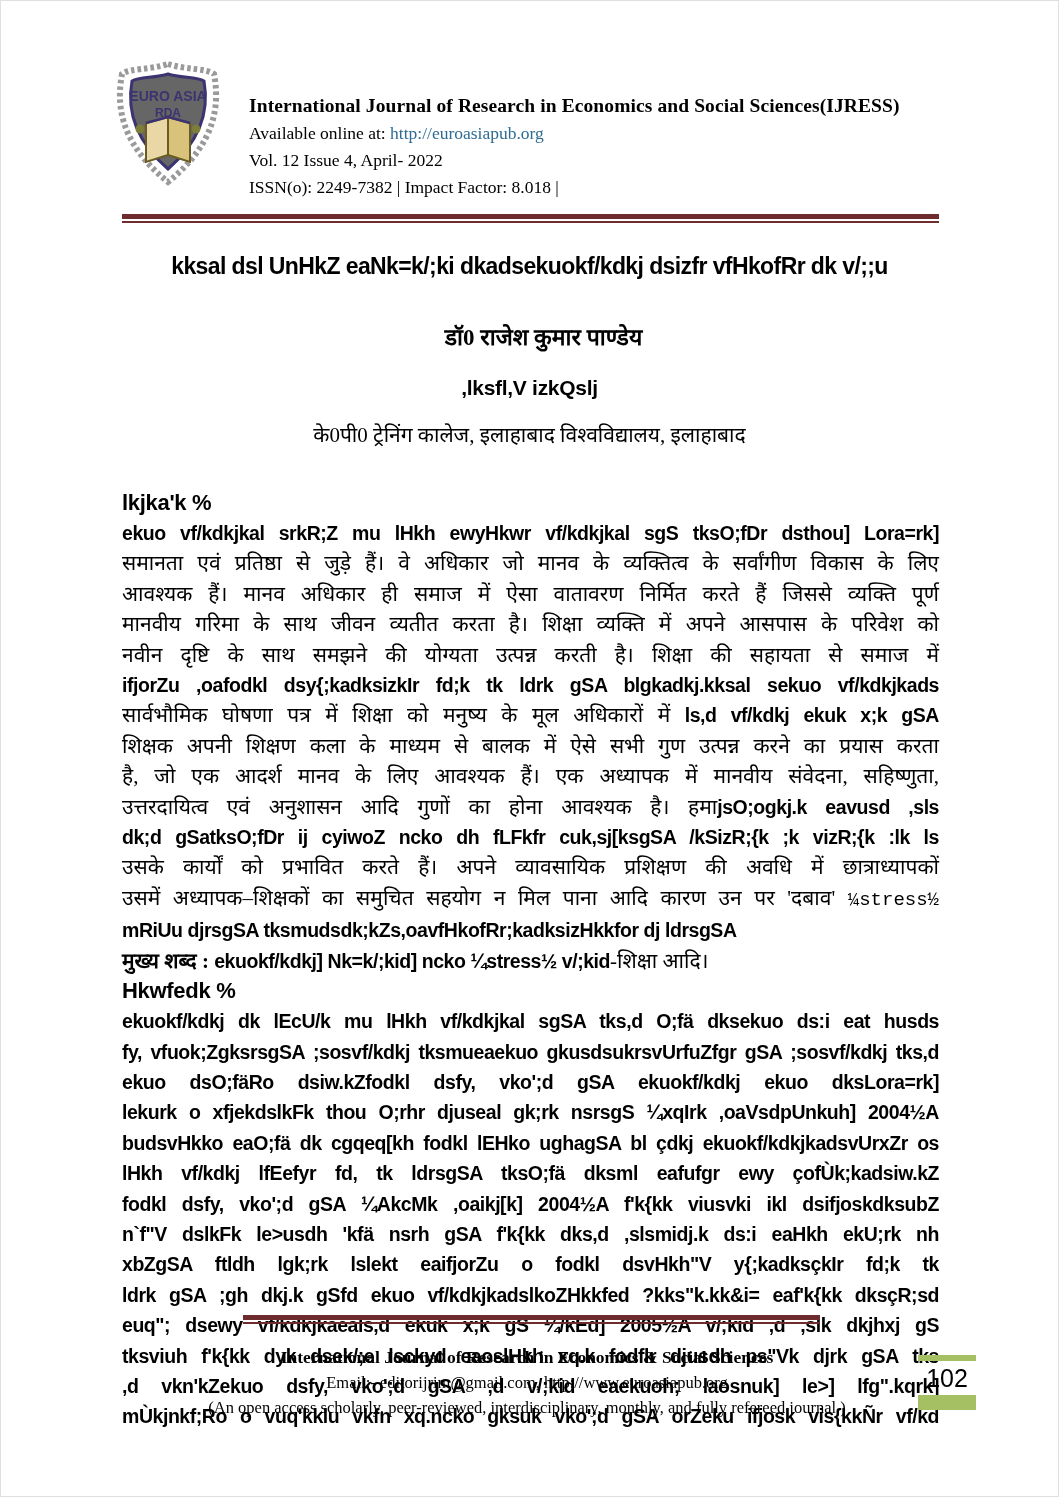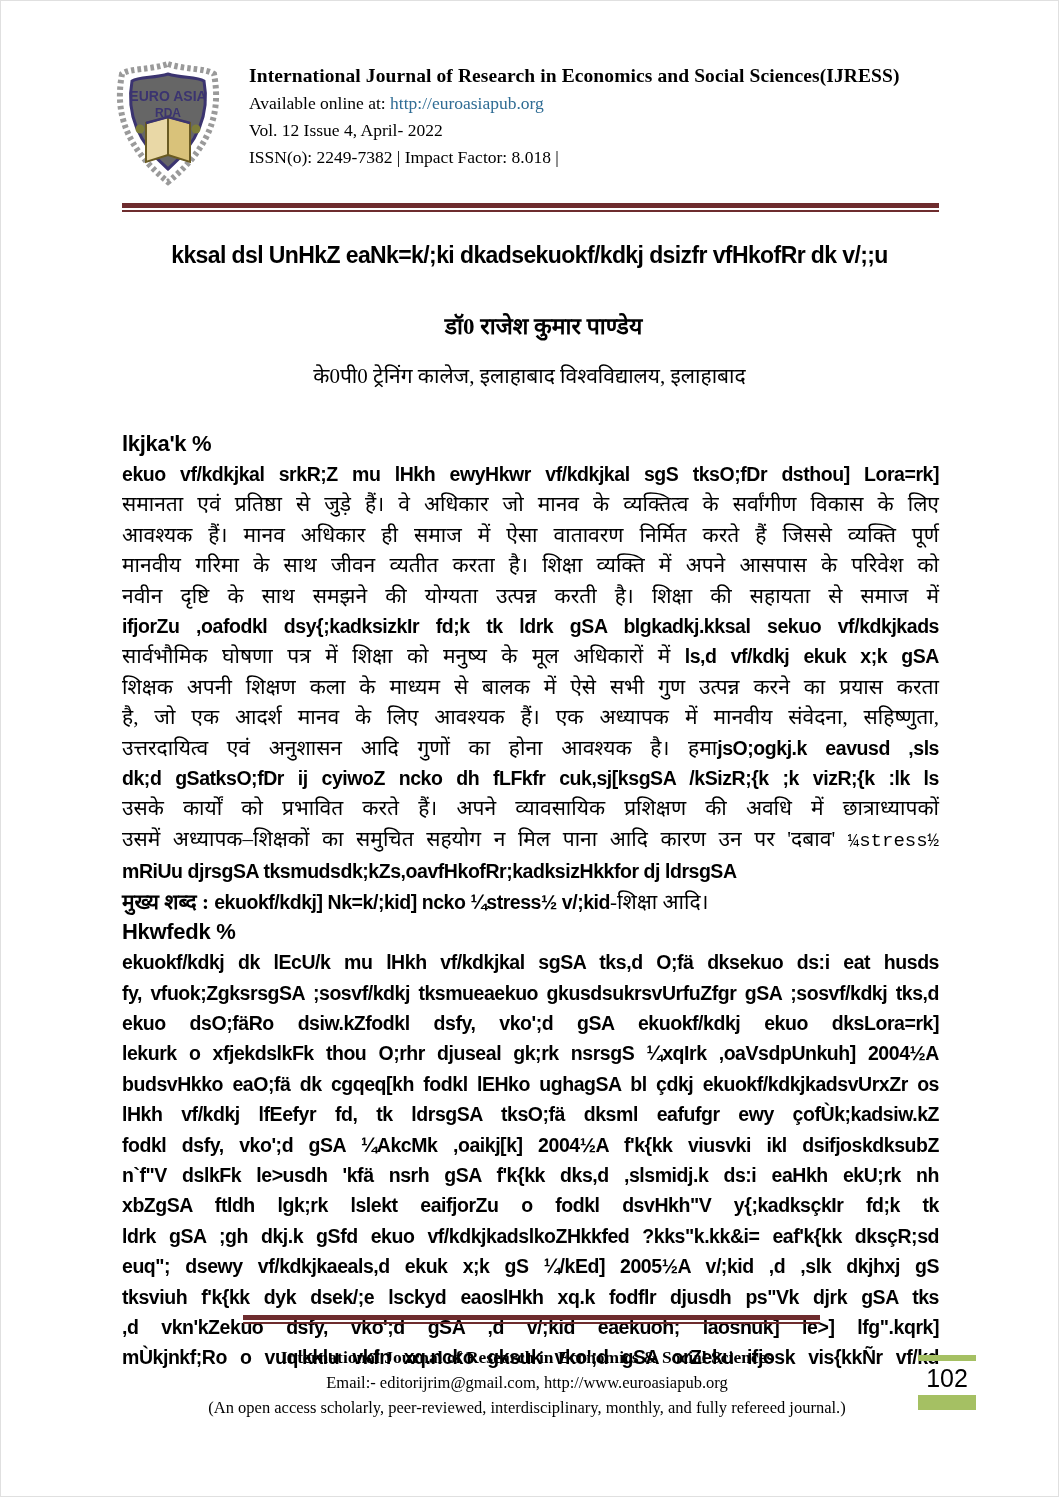--- a/index.html
+++ b/index.html
@@ -4,21 +4,21 @@
 <style>
   html,body{margin:0;padding:0;background:#ffffff;}
   .page{
     width:1059px;height:1497px;position:relative;background:#ffffff;
     box-sizing:border-box;border:1px solid #e0e0e0;overflow:hidden;
     font-family:"Liberation Serif", serif;color:#000;
   }
   
   .header-row{display:flex;align-items:flex-start;padding:58px 110px 0 108px;gap:22px;}
   .logo{width:118px;height:128px;flex:0 0 auto;}
-  .header-text{padding-top:6px;}
+  .header-text{padding-top:6px;margin-top:30px;}
   .ht-title{font-weight:bold;font-size:19.5px;letter-spacing:0.1px;}
   .ht-line{font-size:17.5px;margin-top:6px;}
   .link{color:var(--link,#2f6c94);}
   .rule-double{margin:16px 119px 0 121px;}
   .rule-thick{height:5px;background:var(--maroon,#6e2c2e);}
   .rule-thin{height:2px;background:var(--maroon,#6e2c2e);margin-top:2px;}
   
   .art-title{
     margin:30px 60px 0;text-align:center;white-space:nowrap;
     font-family:"Liberation Sans", sans-serif;font-weight:700;
@@ -82,20 +82,21 @@
     </div>
   </div>
 
   <div class="rule-double">
     <div class="rule-thick"></div>
     <div class="rule-thin"></div>
   </div>
 
   <div class="art-title">kksal dsl UnHkZ eaNk=k/;ki dkadsekuokf/kdkj dsizfr vfHkofRr dk v/;;u</div>
   <div class="art-author">डॉ0 राजेश कुमार पाण्डेय</div>
+  <div class="art-desig">,lksfl,V izkQslj</div>
   <div class="art-inst">के0पी0 ट्रेनिंग कालेज, इलाहाबाद विश्वविद्यालय, इलाहाबाद</div>
 
   <div class="body">
     <div class="sec-heading">lkjka'k %</div>
     <div>
         <div class="line j"><span class="seg-k">ekuo vf/kdkjkal srkR;Z mu lHkh ewyHkwr vf/kdkjkal sgS tksO;fDr dsthou] Lora=rk]</span></div>
         <div class="line j"><span class="seg-d">समानता एवं प्रतिष्ठा से जुड़े हैं। वे अधिकार जो मानव के व्यक्तित्व के सर्वांगीण विकास के लिए</span></div>
         <div class="line j"><span class="seg-d">आवश्यक हैं। मानव अधिकार ही समाज में ऐसा वातावरण निर्मित करते हैं जिससे व्यक्ति पूर्ण</span></div>
         <div class="line j"><span class="seg-d">मानवीय गरिमा के साथ जीवन व्यतीत करता है। शिक्षा व्यक्ति में अपने आसपास के परिवेश को</span></div>
         <div class="line j"><span class="seg-d">नवीन दृष्टि के साथ समझने की योग्यता उत्पन्न करती है। शिक्षा की सहायता से समाज में</span></div>

